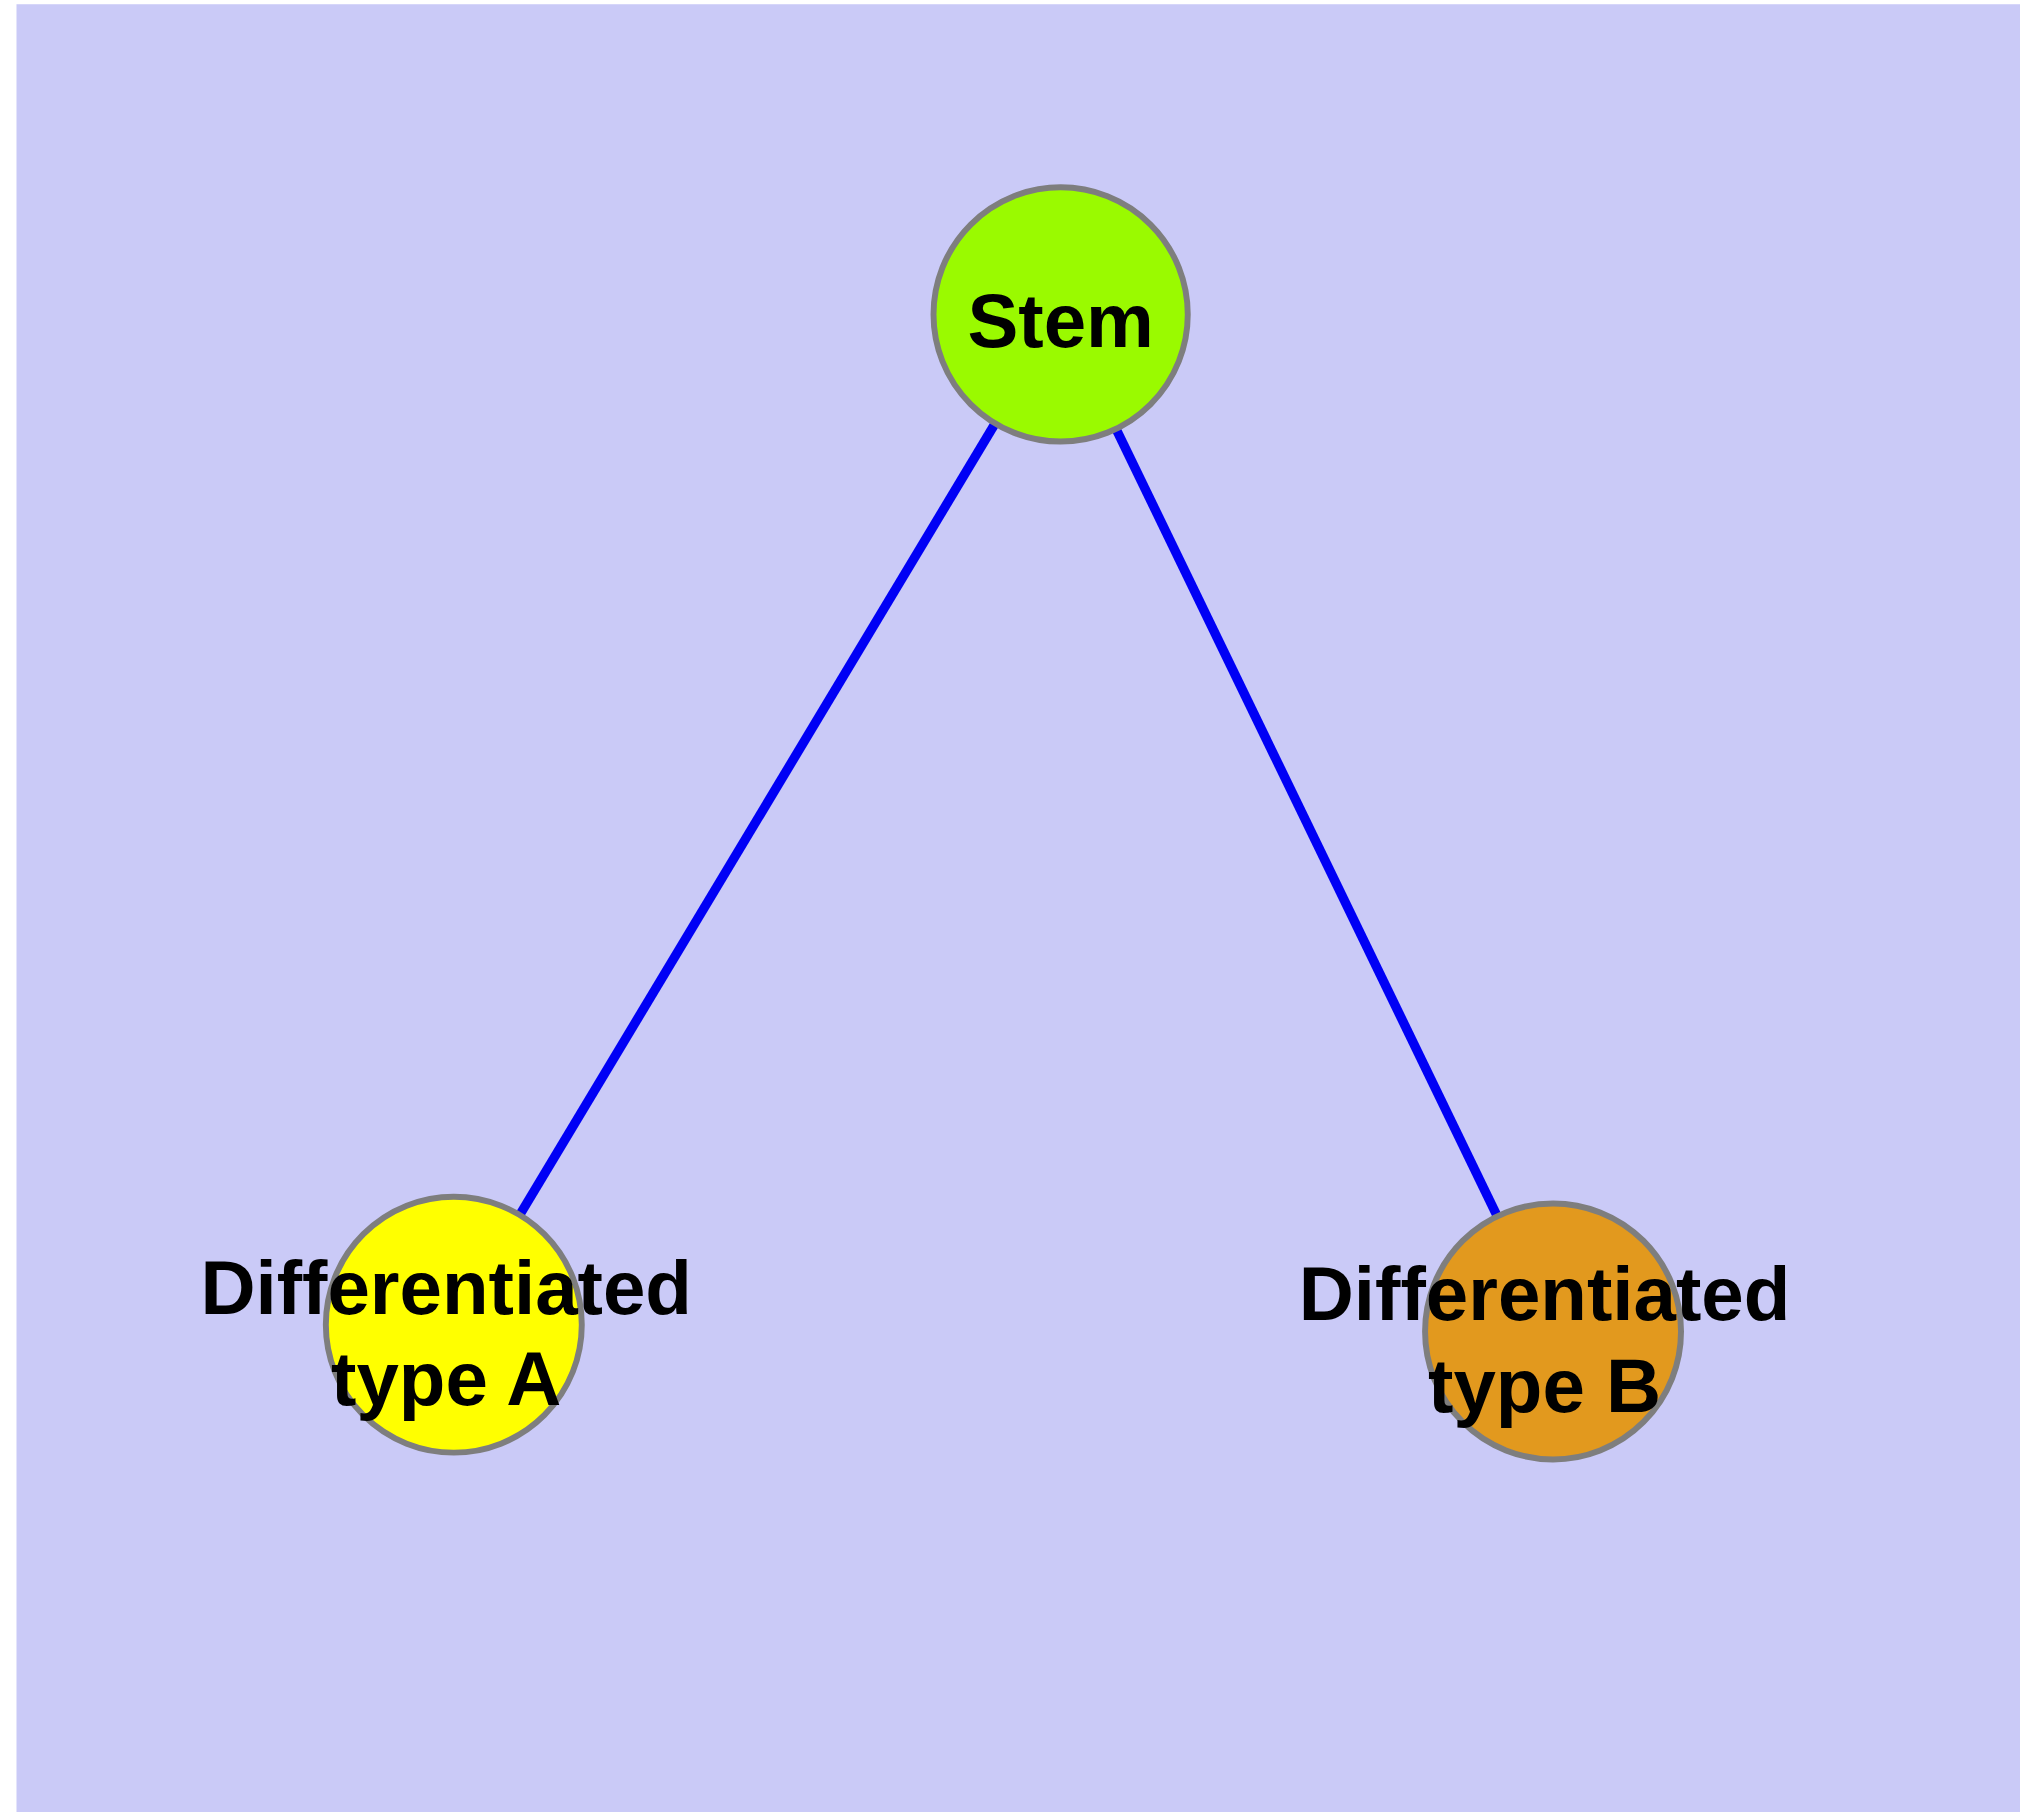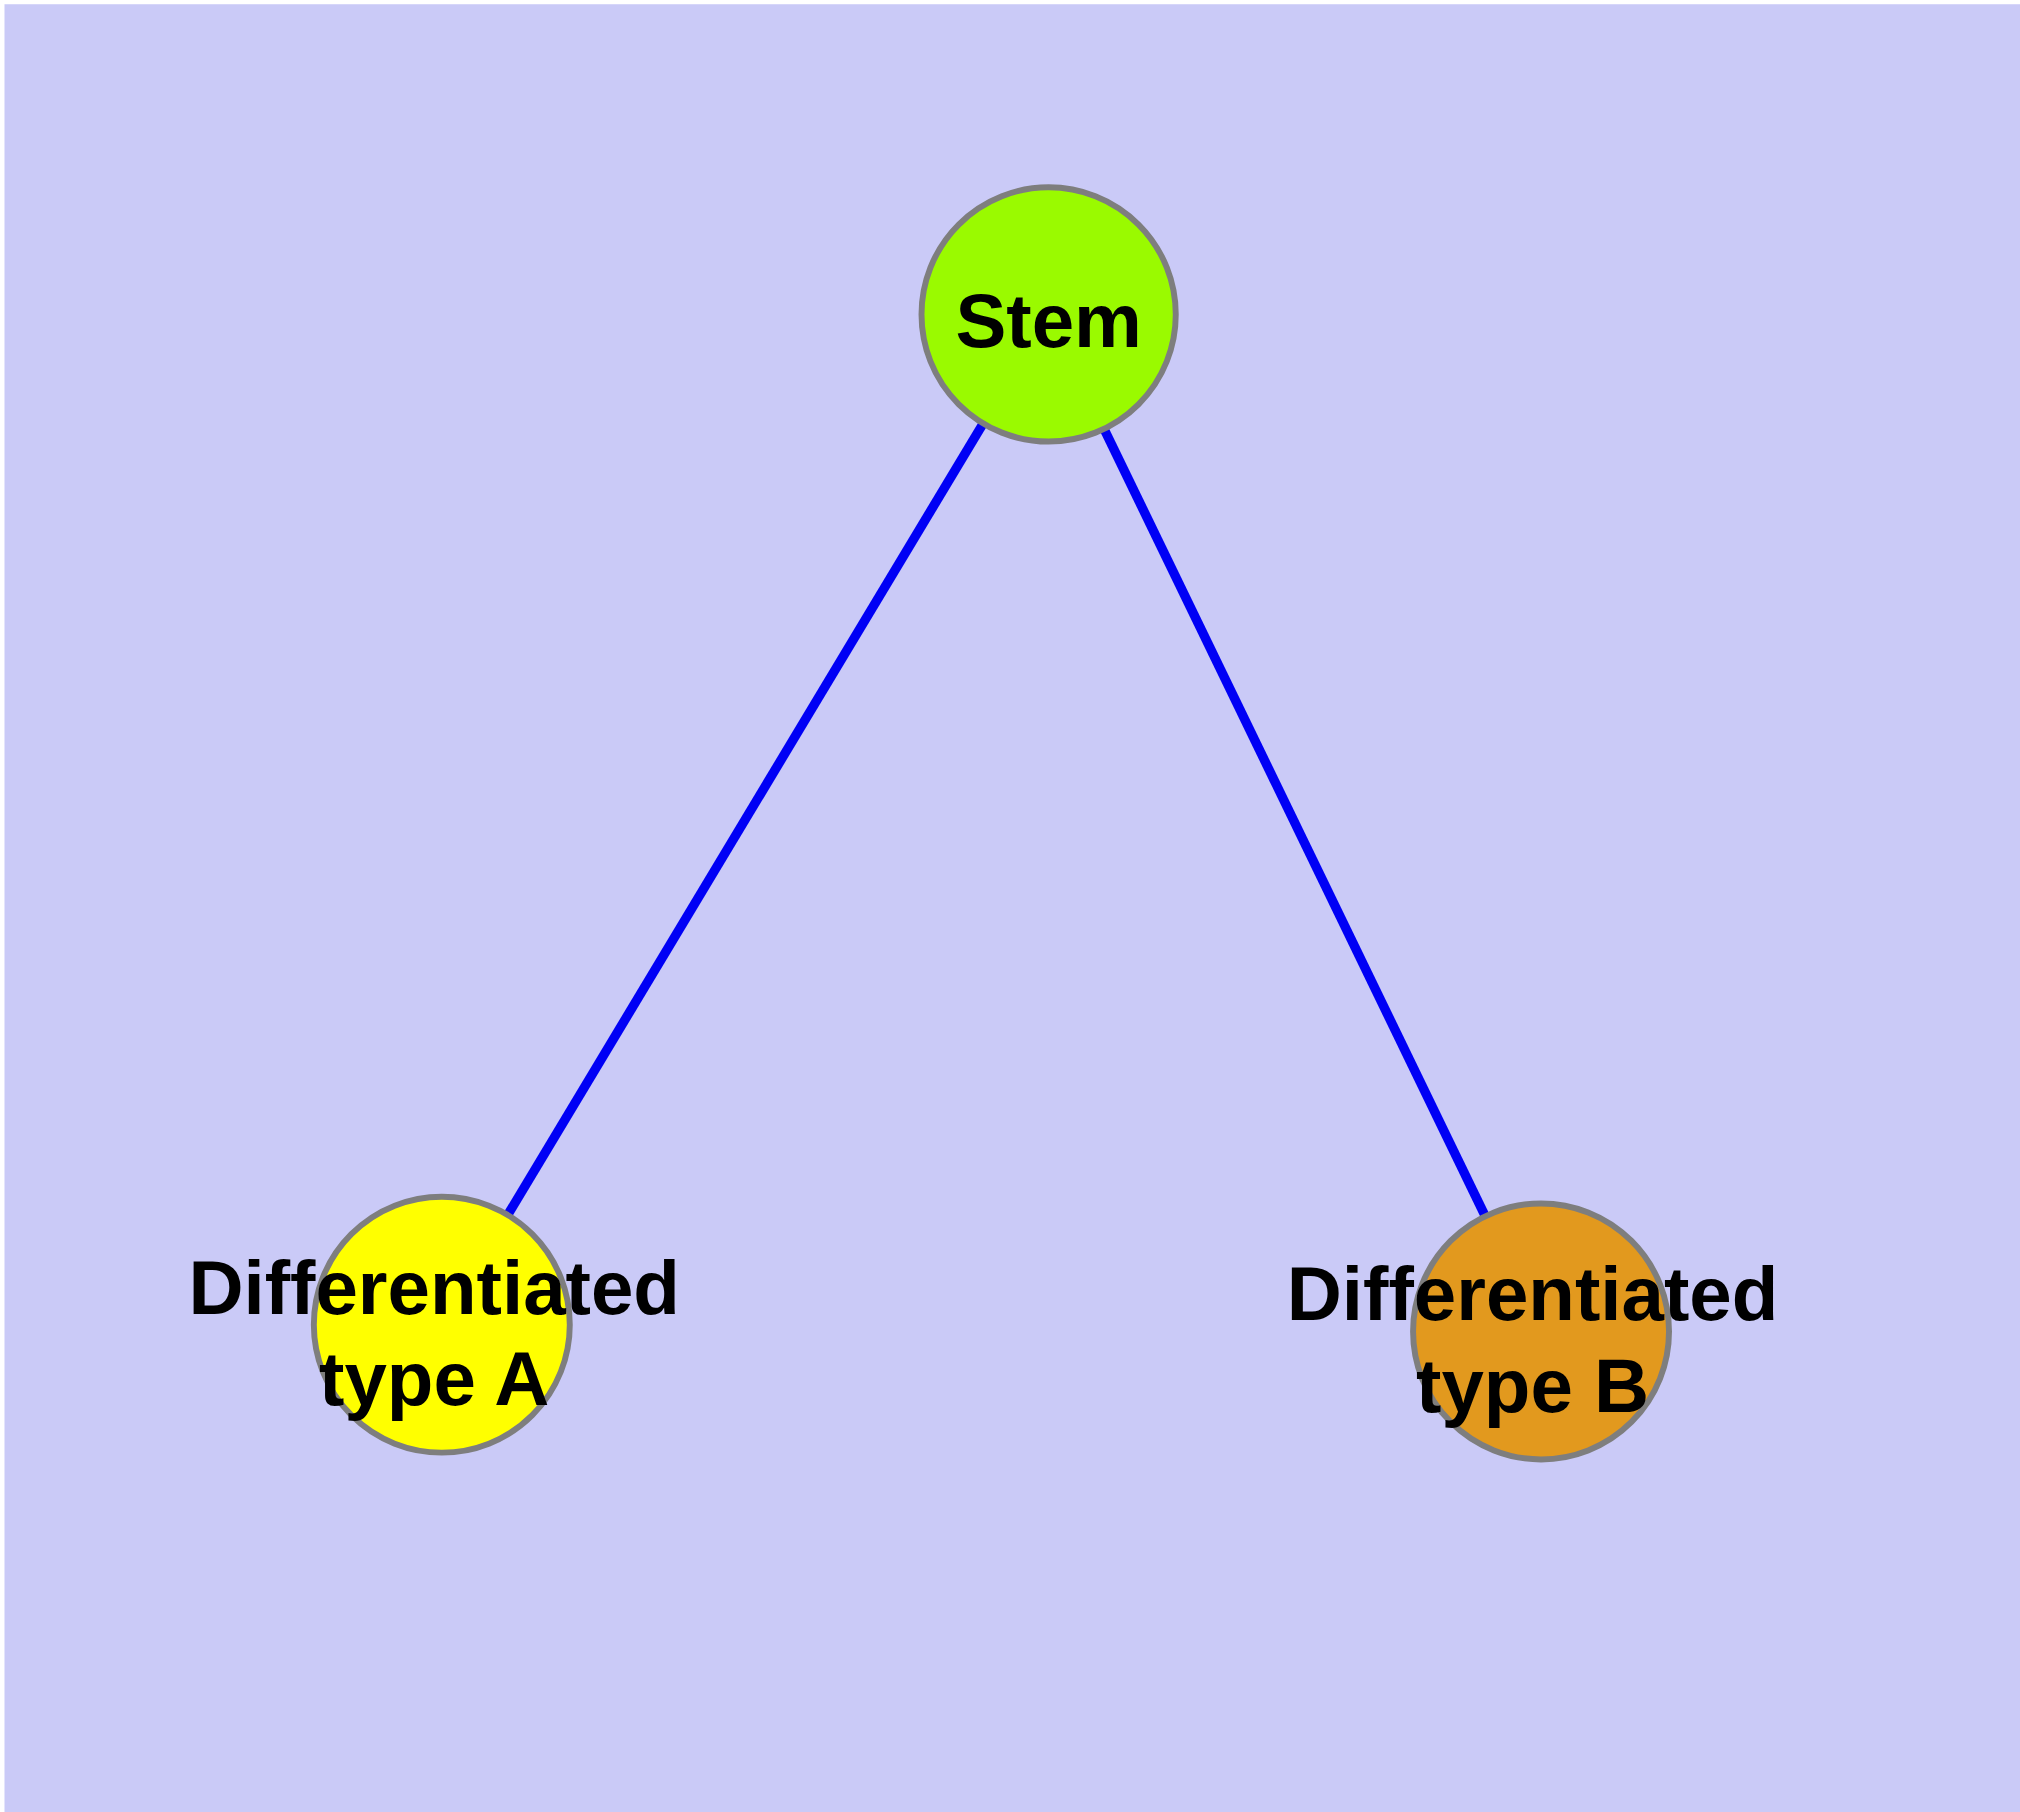--- a/index.html
+++ b/index.html
@@ -7,20 +7,21 @@
     padding: 0;
     background: #ffffff;
     width: 2021px;
     height: 1812px;
     overflow: hidden;
   }
   .stage {
     position: relative;
     width: 1782px;
     height: 1812px;
+    margin-left: 12px;
   }
   svg {
     display: block;
   }
   .node-circle {
     
   }
   .node-label {
     font-family: "Liberation Sans", sans-serif;
     font-weight: bold;

